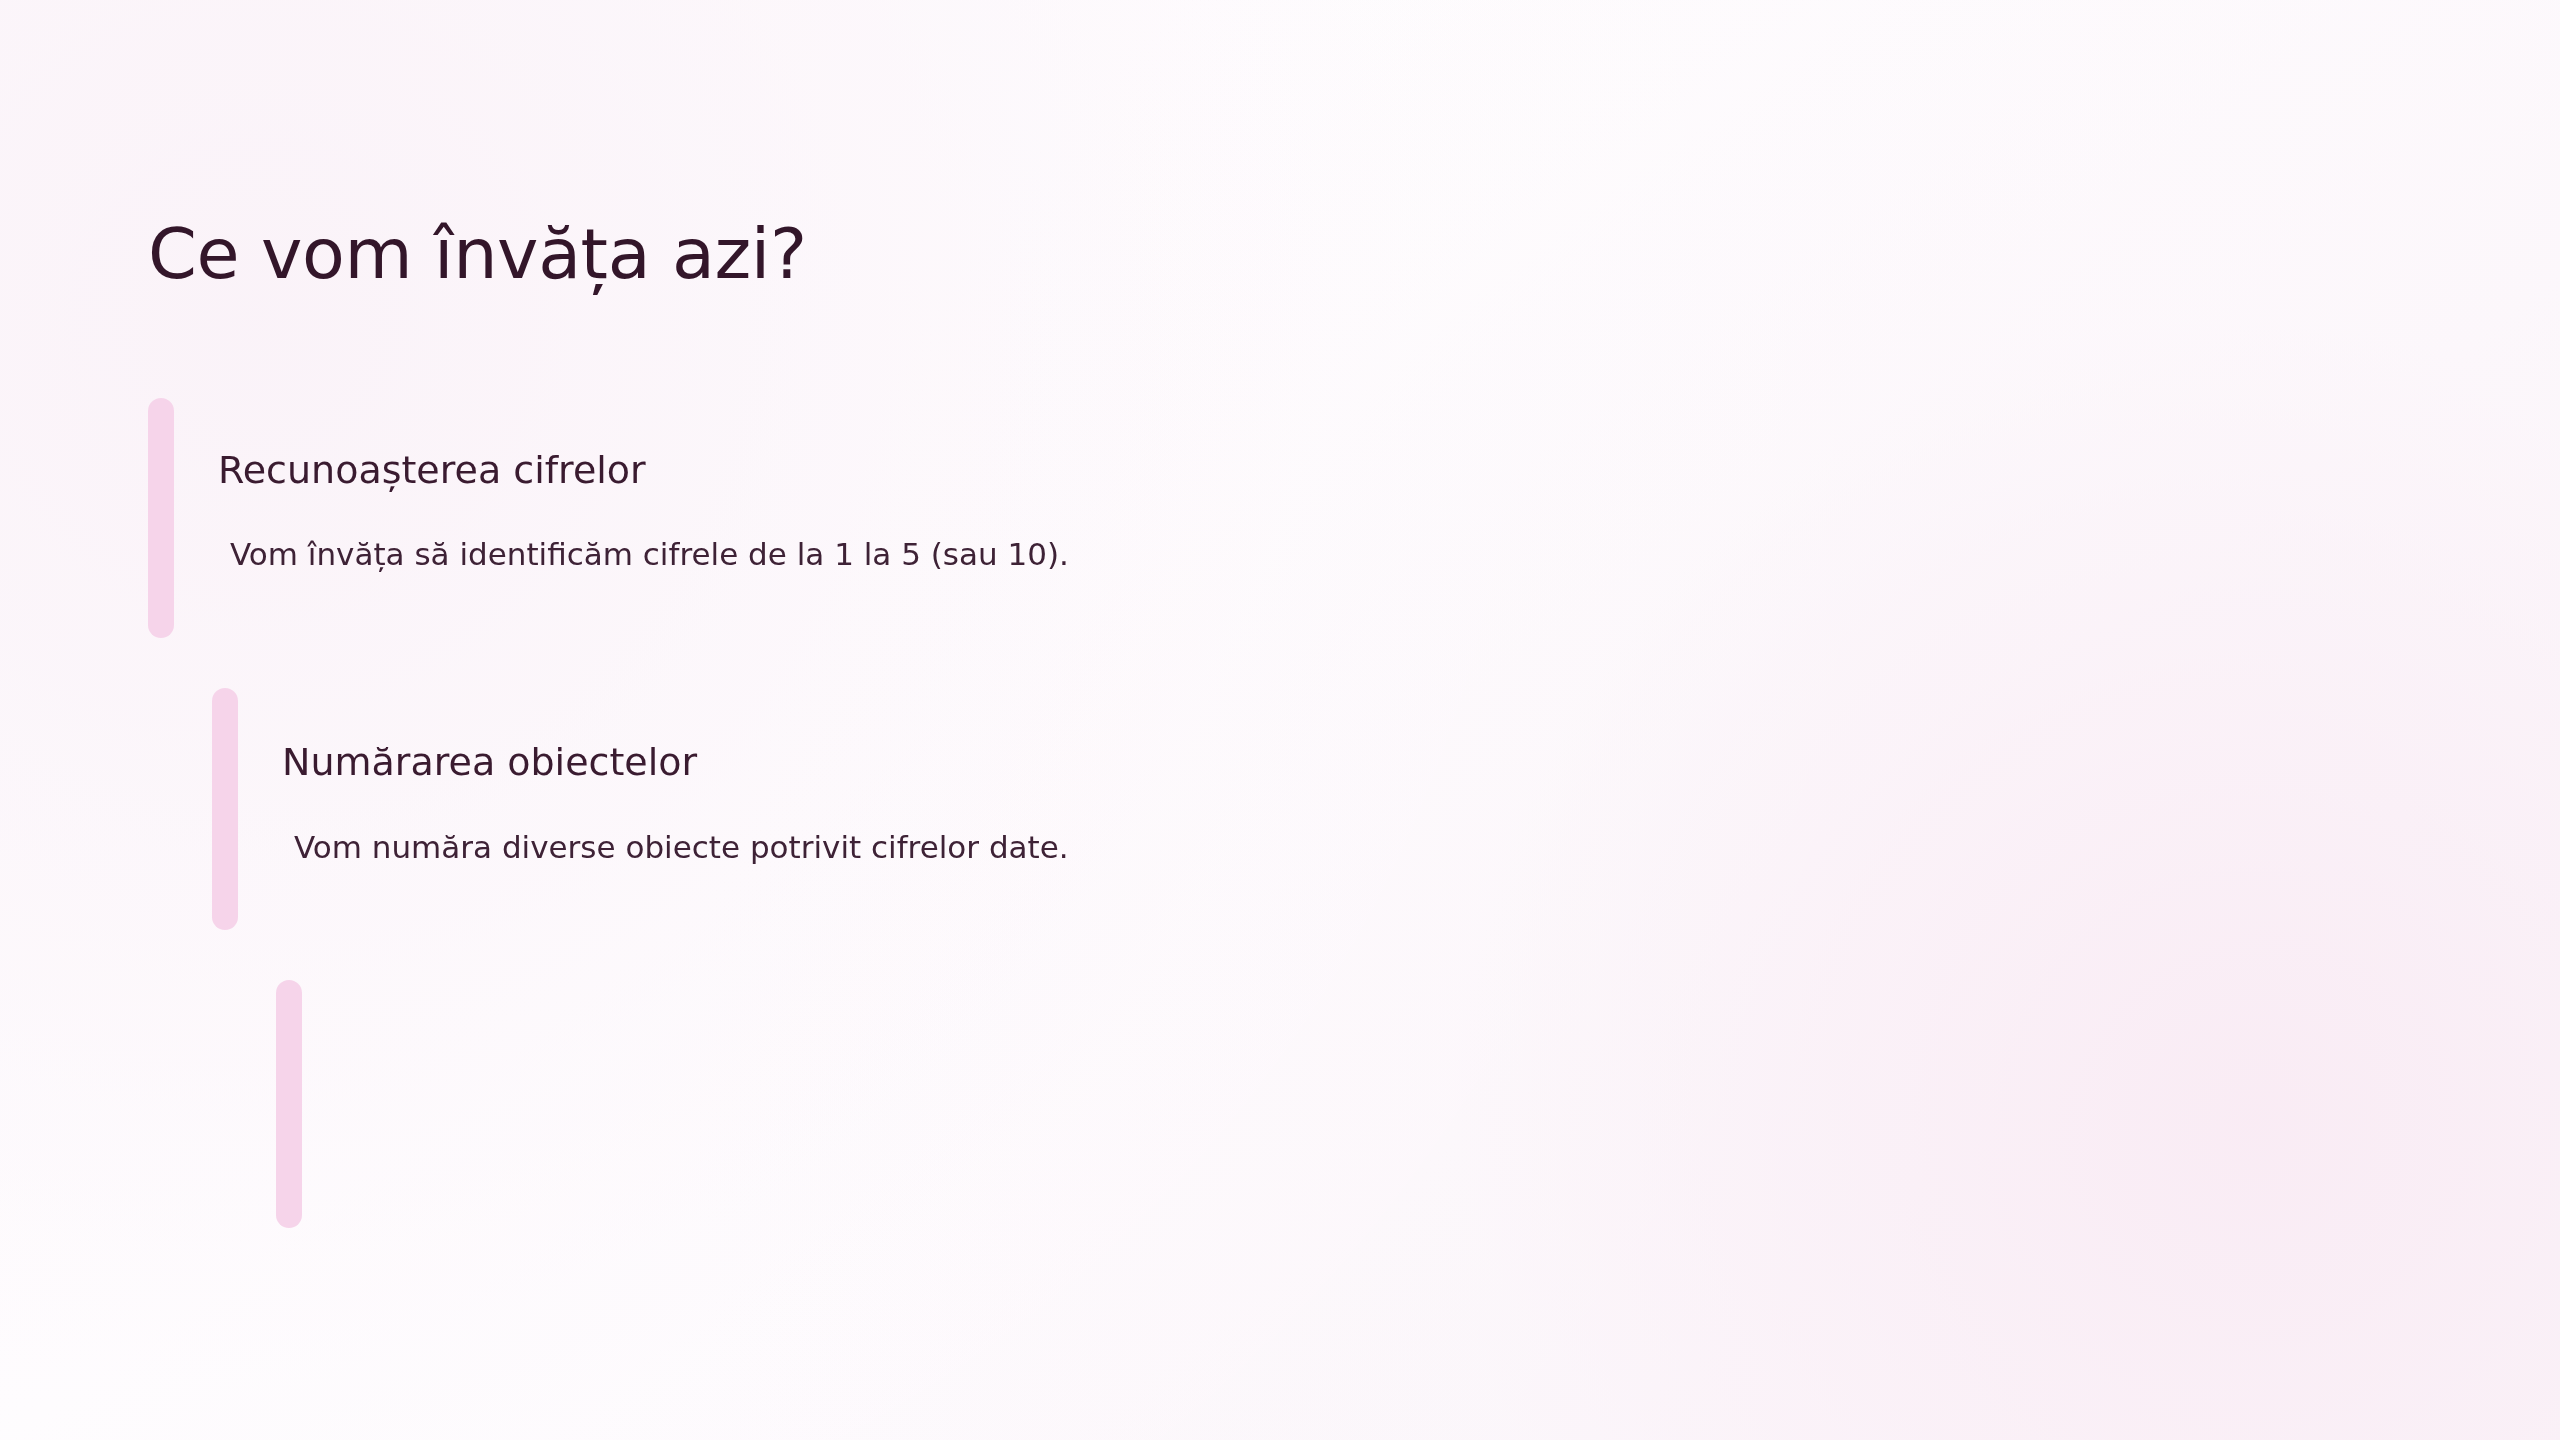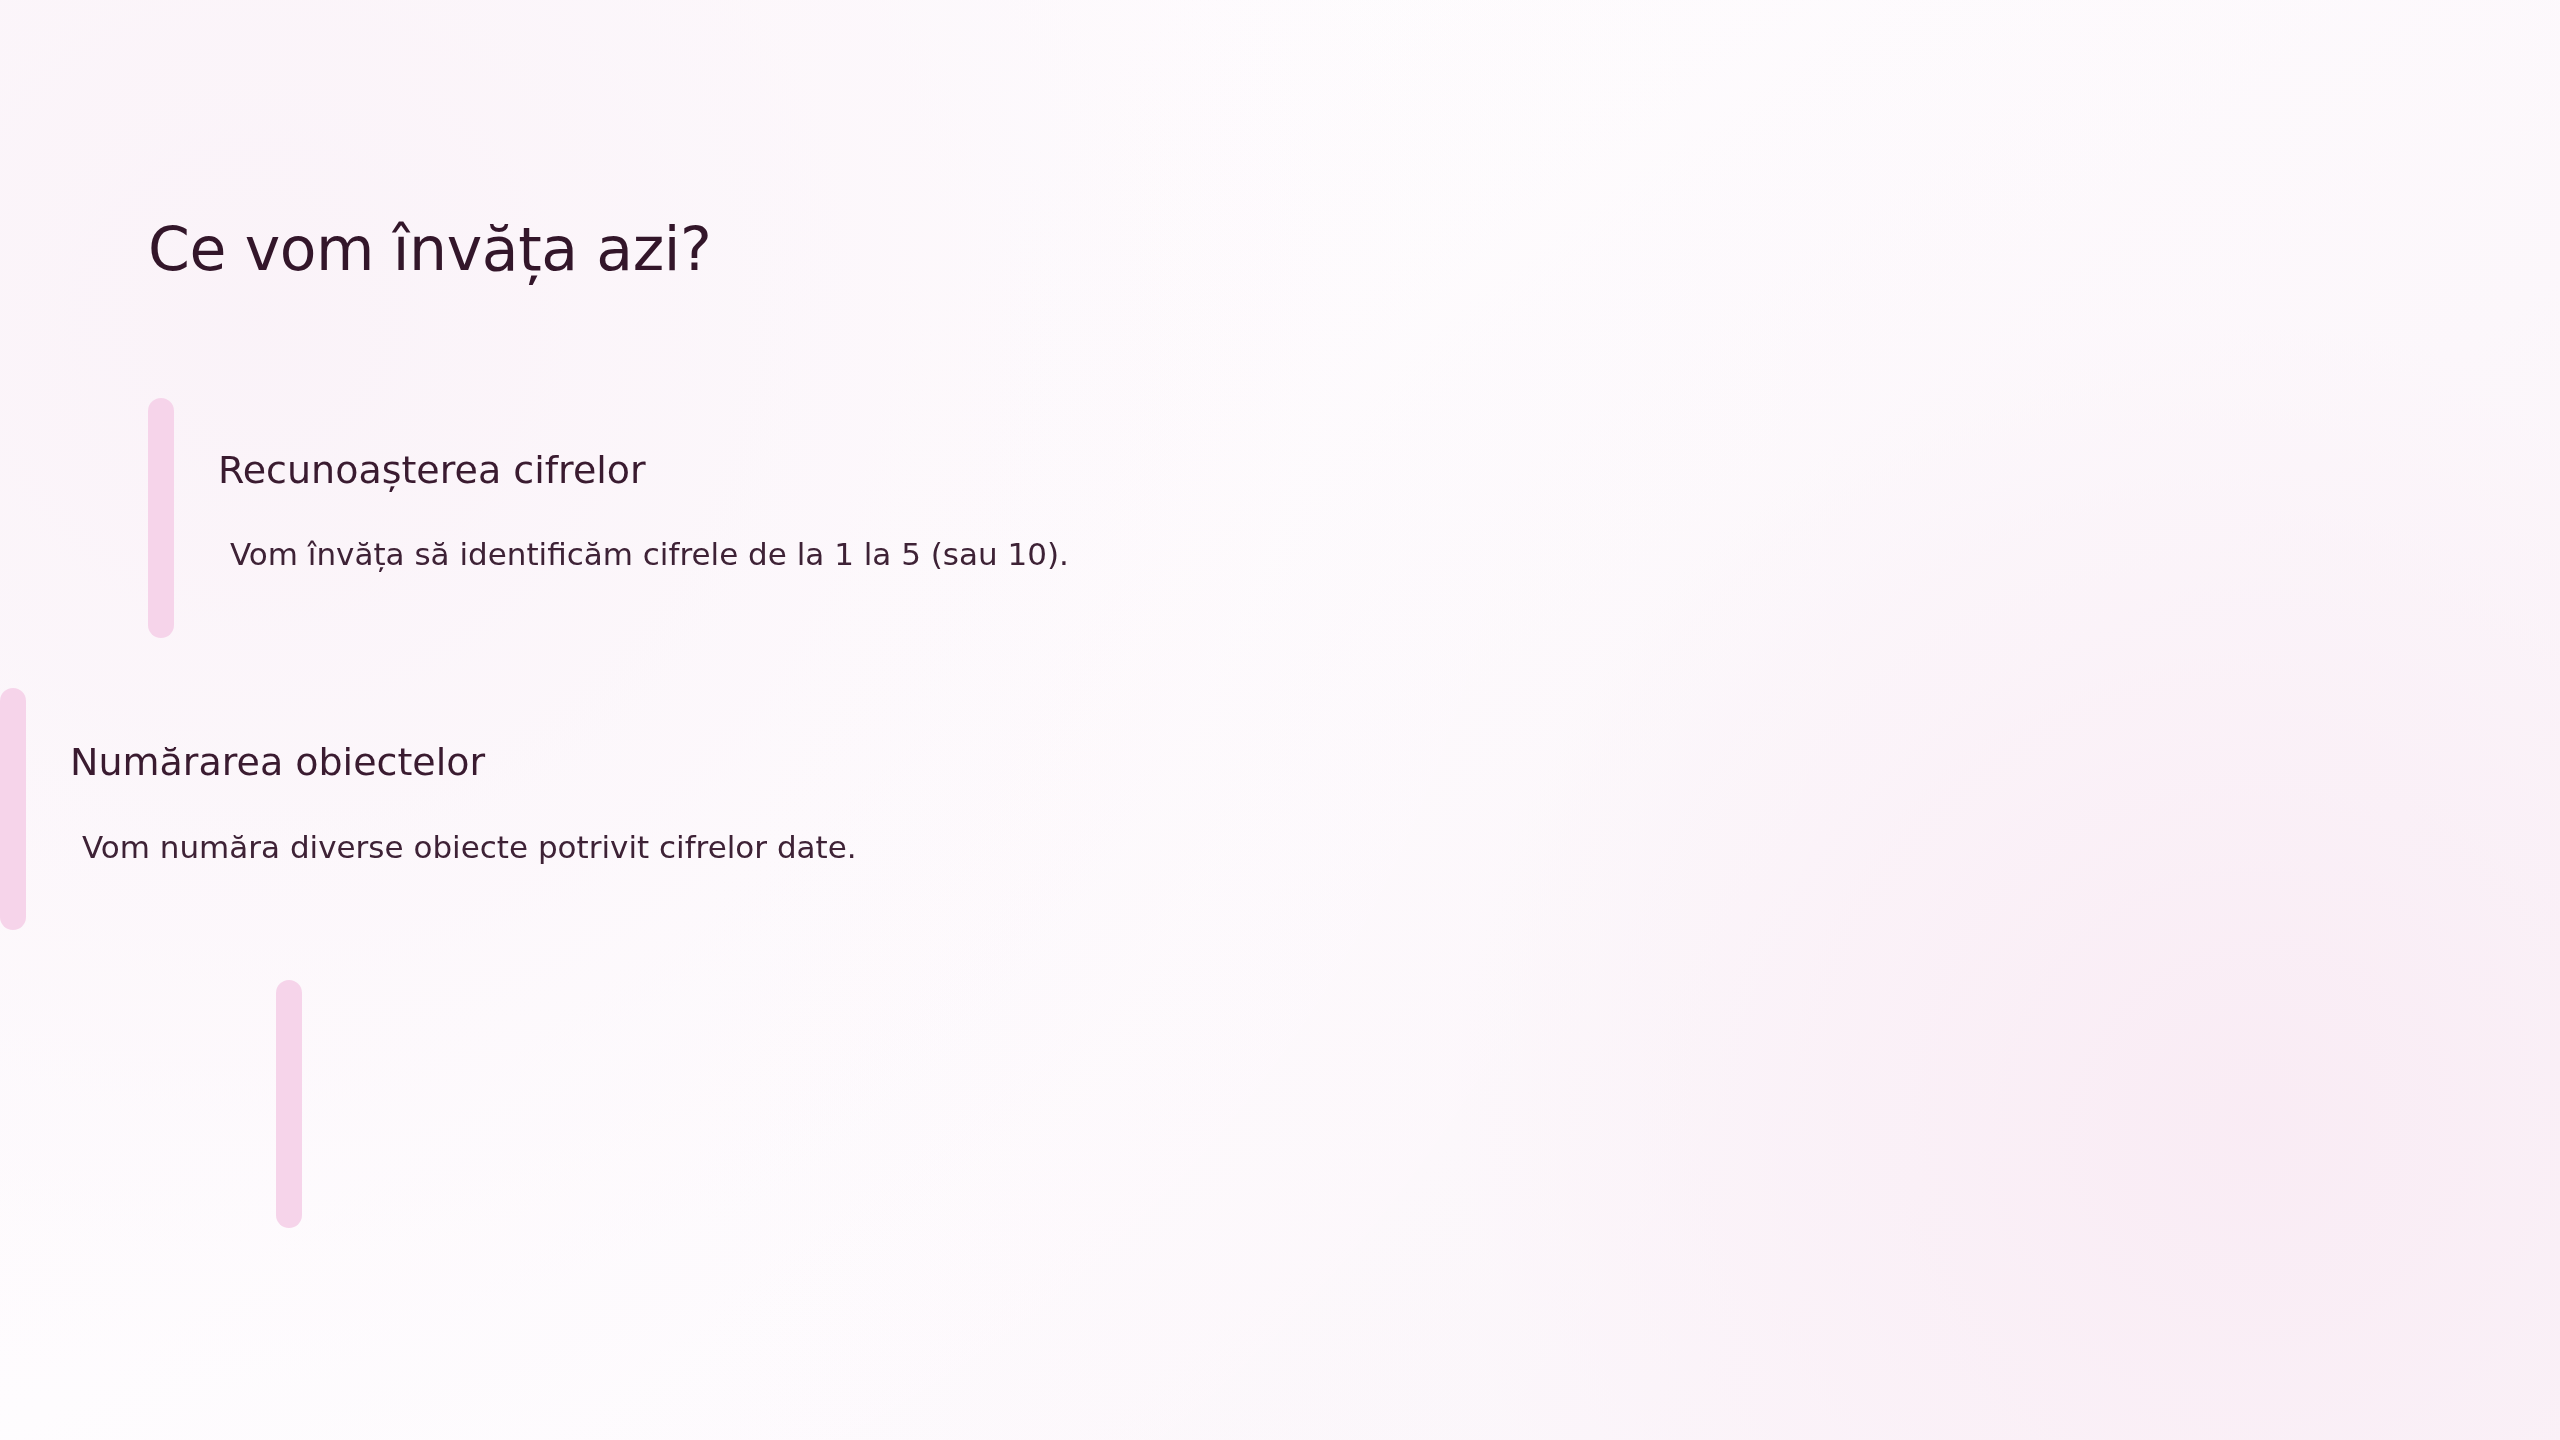--- a/index.html
+++ b/index.html
@@ -22,21 +22,21 @@
       radial-gradient(circle at 88% 78%, rgba(249, 235, 244, 0.95) 0%, rgba(252, 246, 250, 0.45) 32%, rgba(255, 255, 255, 0) 62%),
       radial-gradient(circle at 10% 22%, rgba(250, 242, 248, 0.9) 0%, rgba(255, 253, 255, 0.3) 45%, rgba(255, 255, 255, 0) 70%),
       linear-gradient(142deg, #fdf9fc 0%, #fefcfe 42%, #fbf6fb 78%, #f9f2f8 100%);
     box-sizing: border-box;
   }
 
   .slide-title {
     position: absolute;
     left: 148px;
     top: 218px;
-    font-size: 60px;
+    font-size: 70px;
     line-height: 1.05;
     font-weight: 400;
     color: #33162a;
     letter-spacing: -0.4px;
     white-space: nowrap;
   }
 
   .items {
     position: absolute;
     left: 0;
@@ -81,21 +81,21 @@
   }
 
   
   .item-1 { padding-left: 148px; }
   .item-1 .item-bar { height: 240px; }
   .item-1 .item-text { padding-left: 44px; }
   .item-1 .item-heading { margin-top: 50px; }
   .item-1 .item-desc { margin-top: 40px; }
 
   
-  .item-2 { }
+  .item-2 { padding-left: 212px; }
   .item-2 .item-bar { height: 242px; }
   .item-2 .item-text { padding-left: 44px; }
   .item-2 .item-heading { margin-top: 52px; }
   .item-2 .item-desc { margin-top: 41px; }
 
   
   .item-3 { padding-left: 276px; }
   .item-3 .item-bar { height: 248px; }
   .item-3 .item-text { padding-left: 44px; }
   .item-3 .item-heading { margin-top: 54px; }

